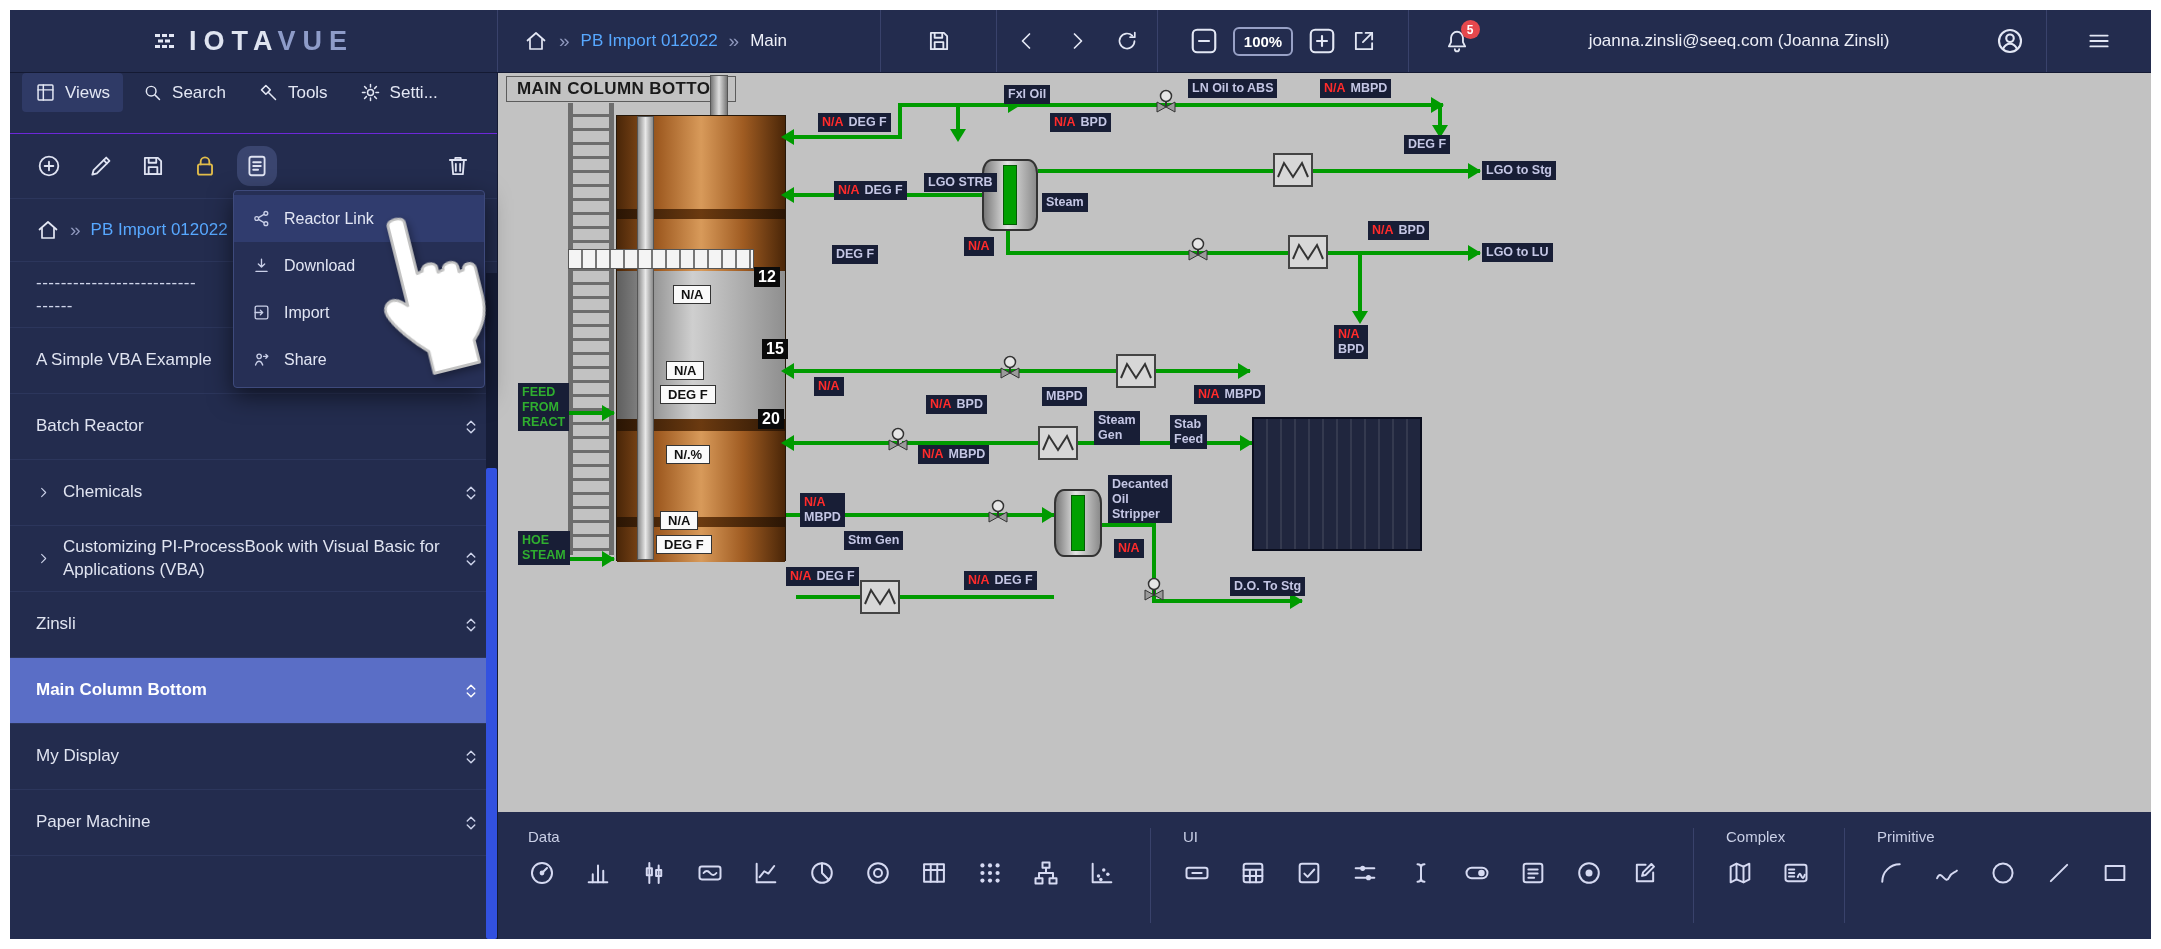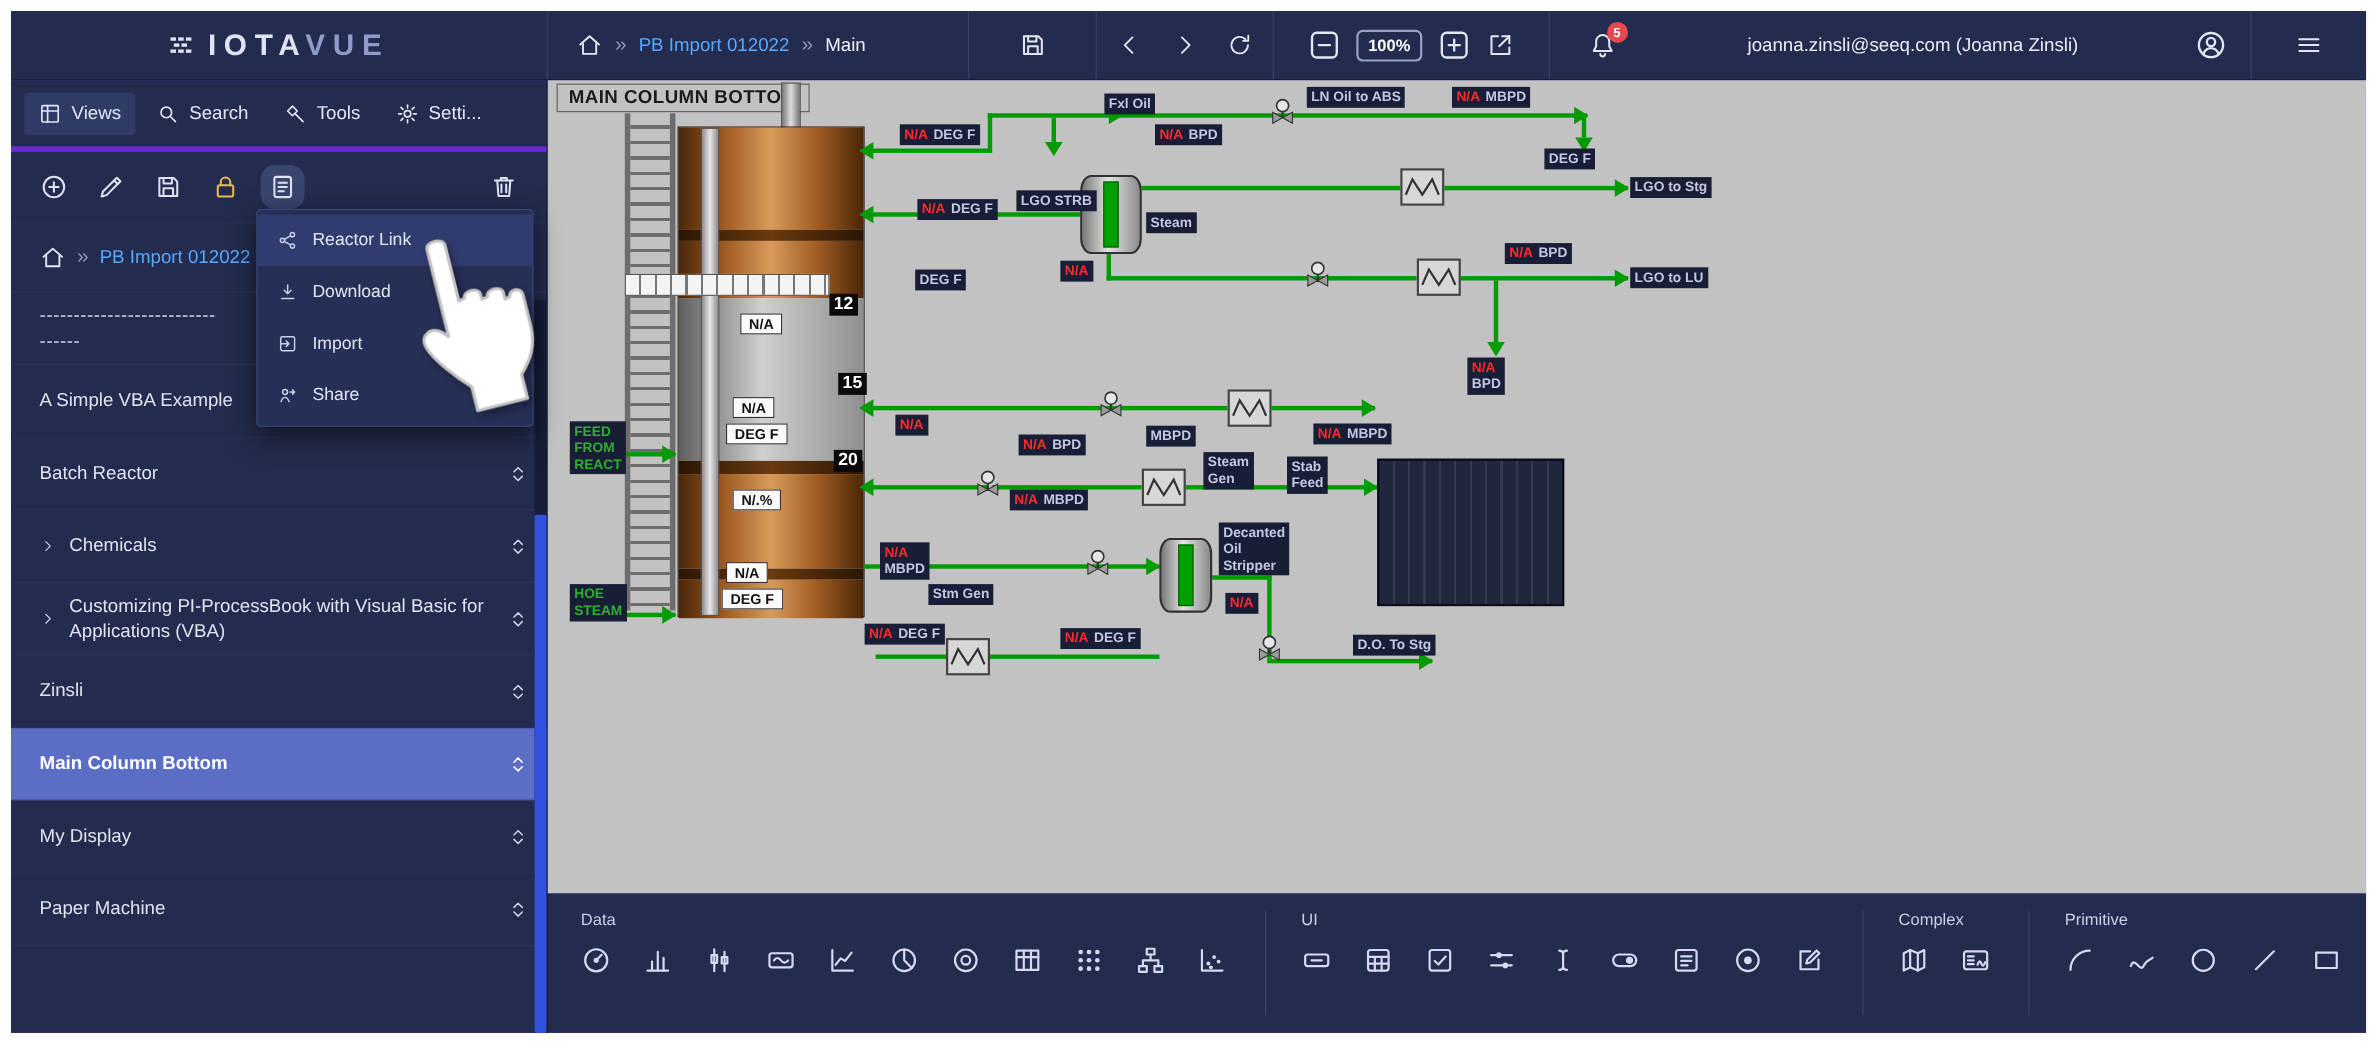--- a/index.html
+++ b/index.html
@@ -1,16 +1,16 @@
 <!DOCTYPE html>
 <html><head>
 <meta charset="utf-8">
 <style>
   html,body{margin:0;padding:0;width:2161px;height:949px;background:#ffffff;font-family:"Liberation Sans",sans-serif;overflow:hidden}
-  .app{position:absolute;left:10px;top:10px;width:2141px;height:929px;background:#8b5cf6;display:flex;flex-direction:column;overflow:hidden}
+  .app{position:absolute;left:10px;top:10px;width:2141px;height:929px;background:#be185d;display:flex;flex-direction:column;overflow:hidden}
   
   .topbar{flex:0 0 62px;display:flex;align-items:center;background:#232c4e;border-bottom:1px solid #141a33;color:#e3e7f4}
   .vdiv{width:1px;align-self:stretch;background:#39426b}
   .tb-logo{width:487px;display:flex;align-items:center;justify-content:center;gap:12px}
   .logo-icn{width:26px;height:26px;color:#8a93ad}
   .logo-text{font-size:27px;font-weight:bold;letter-spacing:7px}
   .lp1{color:#dfe4f0}.lp2{color:#8e9cc9}
   .tb-bc{width:382px;display:flex;align-items:center;gap:11px;padding:0 26px;box-sizing:border-box;font-size:17px}
   .bc-sep{color:#8f98bd;font-size:19px}
   .bc-link{color:#57a8ff}
@@ -25,21 +25,21 @@
   .badge{position:absolute;top:-8px;right:-10px;background:#e5484d;color:#fff;border-radius:50%;min-width:19px;height:19px;font-size:12px;font-weight:bold;display:flex;align-items:center;justify-content:center}
   .tb-user{flex:1;text-align:center;font-size:17px;color:#eceef7;white-space:nowrap;overflow:hidden}
   .tb-account{width:72px;display:flex;justify-content:center}
   .tb-burger{width:104px;display:flex;justify-content:center}
   .icn{display:inline-flex;width:24px;height:24px;color:#e3e7f4}
   .icn svg,.f-icn svg,.tool-icn svg{width:100%;height:100%;display:block}
   .i26{width:26px;height:26px}.i30{width:30px;height:30px}
   
   .main{flex:1;display:flex;min-height:0}
   .sidebar{flex:0 0 487px;background:#232c4e;border-right:1px solid #141a33;position:relative;display:flex;flex-direction:column;overflow:hidden}
-  .s-tabs{flex:0 0 60px;display:flex;align-items:center;gap:6px;padding:0 12px;border-bottom:5px solid #6d28d9}
+  .s-tabs{flex:0 0 60px;display:flex;align-items:flex-start;gap:6px;padding:0 12px;border-bottom:1px solid #6d28d9}
   .s-tab{display:flex;align-items:center;gap:9px;padding:9px 13px;border-radius:4px;color:#e3e7f4;font-size:17px;cursor:default}
   .s-tab.active{background:#2f3a66}
   .s-tab .icn{width:21px;height:21px}
   #sidebar-toolbar{flex:0 0 64px;display:flex;align-items:center;gap:26px;padding:0 26px;border-bottom:1px solid #2c365c}
   .tool-icn{display:inline-flex;width:26px;height:26px;color:#dfe3f2}
   .tool-active{background:#3a456f;border-radius:6px;box-shadow:0 0 0 7px #3a456f}
   .trash{margin-left:auto}
   .s-bc{flex:0 0 62px;display:flex;align-items:center;gap:10px;padding:0 26px;border-bottom:1px solid #2c365c;font-size:17px}
   #sidebar-list{flex:1;overflow:hidden}
   .s-item{position:relative;display:flex;align-items:center;gap:12px;min-height:66px;padding:8px 54px 8px 26px;border-bottom:1px solid #2c365c;color:#e0e4f1;font-size:17px;box-sizing:border-box}

